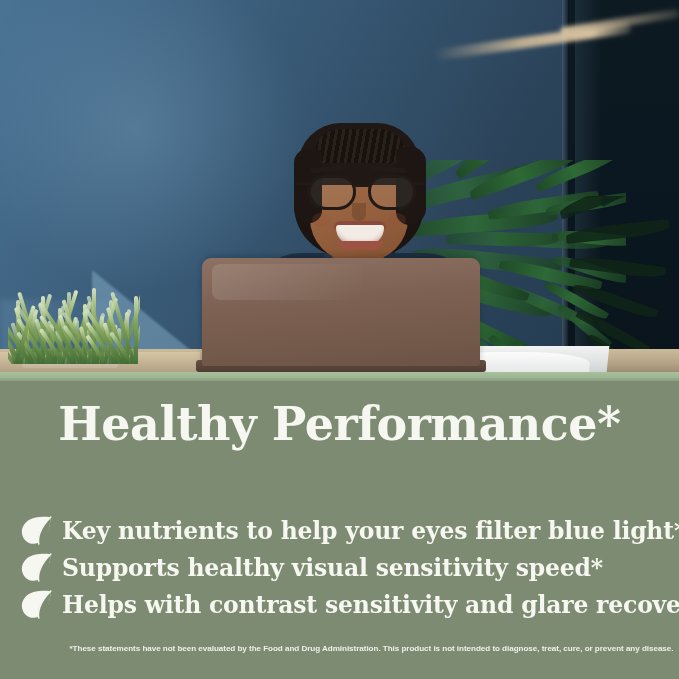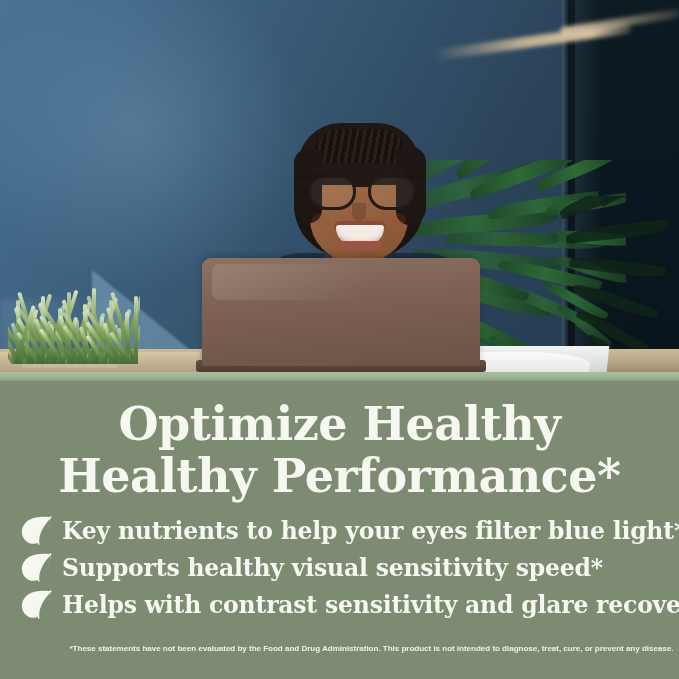--- a/index.html
+++ b/index.html
@@ -388,21 +388,20 @@
         <div class="blade" style="left: 123.7px; height: 75px; transform: rotate(-17deg); opacity: 0.88;"></div>
         <div class="blade" style="left: 125.8px; height: 68px; transform: rotate(0deg); opacity: 0.94;"></div>
         <div class="blade" style="left: 5.9px; height: 61px; transform: rotate(17deg); opacity: 1;"></div>
       </div>
   </div>
 
   <div id="band">
     <div class="band-top-strip"></div>
 
     <div id="headline">
-      <span class="l1">Optimize Healthy</span>
       <span class="l2">Healthy Performance*</span>
     </div>
 
     <div id="bullets">
 
       <div class="bullet">
         <span class="leaf-icon">
           <svg width="32" height="29" viewBox="0 0 32 29" aria-hidden="true">
             <path d="M30.5 1.2C30.5 1.2 13.5 -1.2 5.8 6.5C-0.5 12.8 1.2 22.4 7.6 26.2C12.6 29.2 19.4 27.6 23.2 23.2C28.2 17.4 30.5 8 30.5 1.2Z" fill="#f6f7f1"></path>
             <path d="M30.5 1.2C26.8 4.8 21.5 11.2 19.4 17.4C17.8 22.2 17.9 26.5 18.4 28.4C21.6 26.9 24.0 24.6 25.8 21.2C29.4 14.6 30.5 5.6 30.5 1.2Z" fill="#7d8b72"></path>

